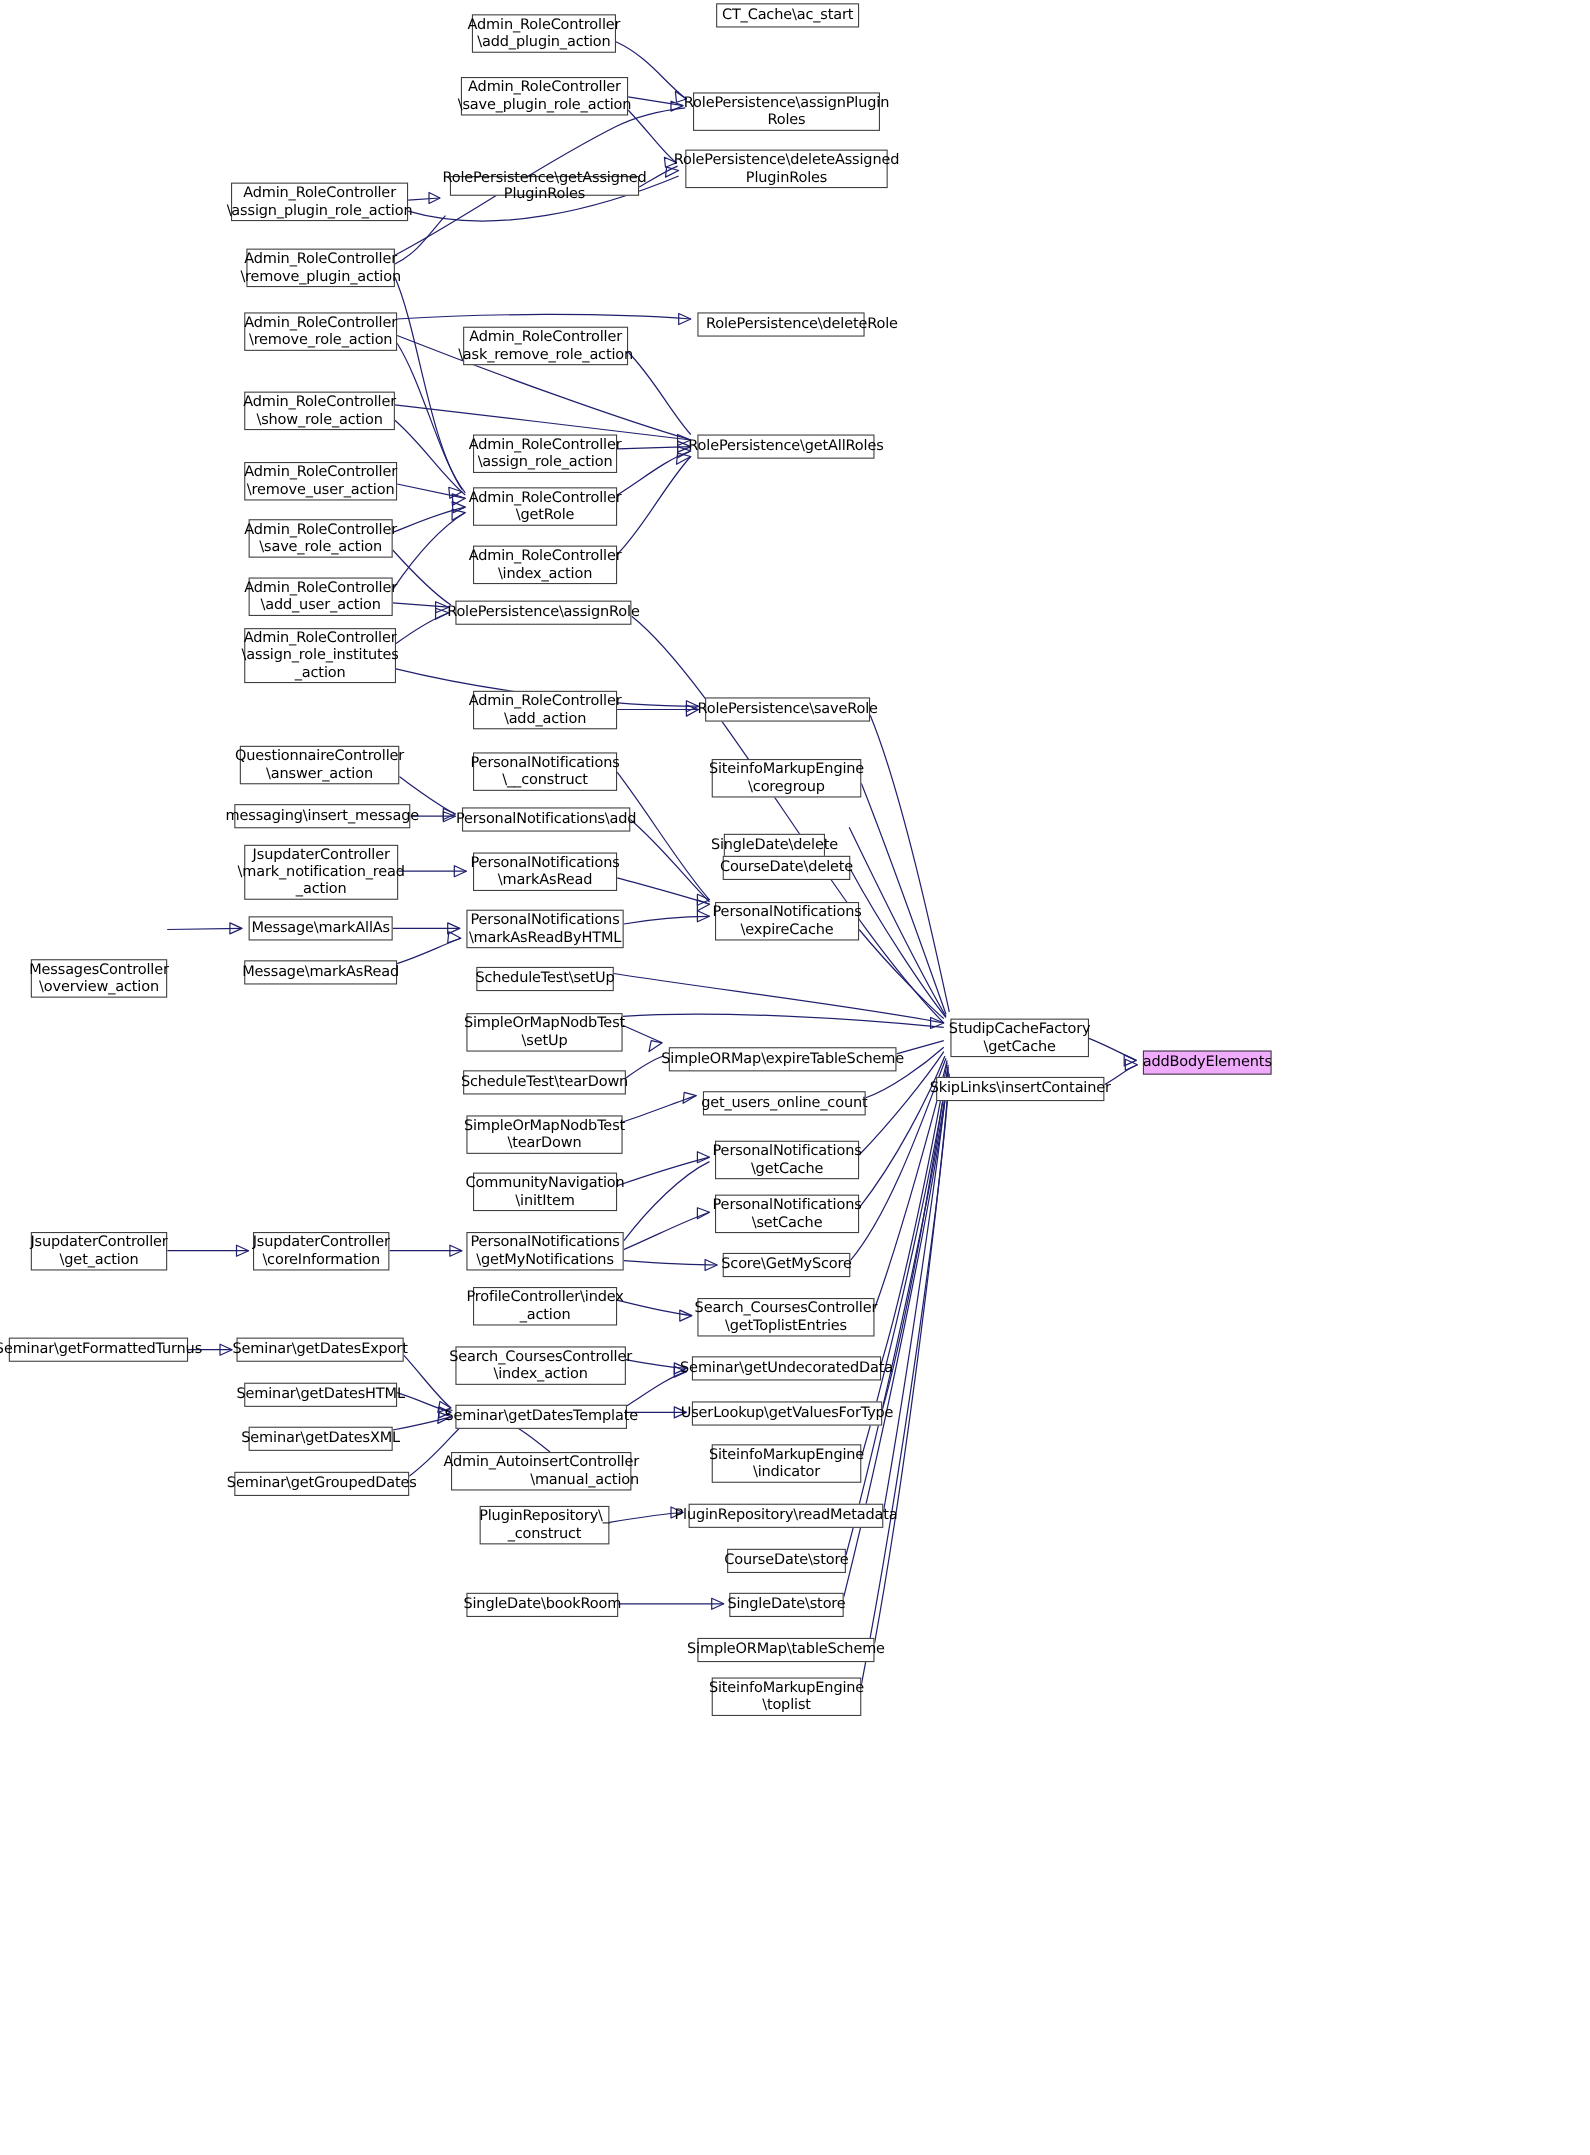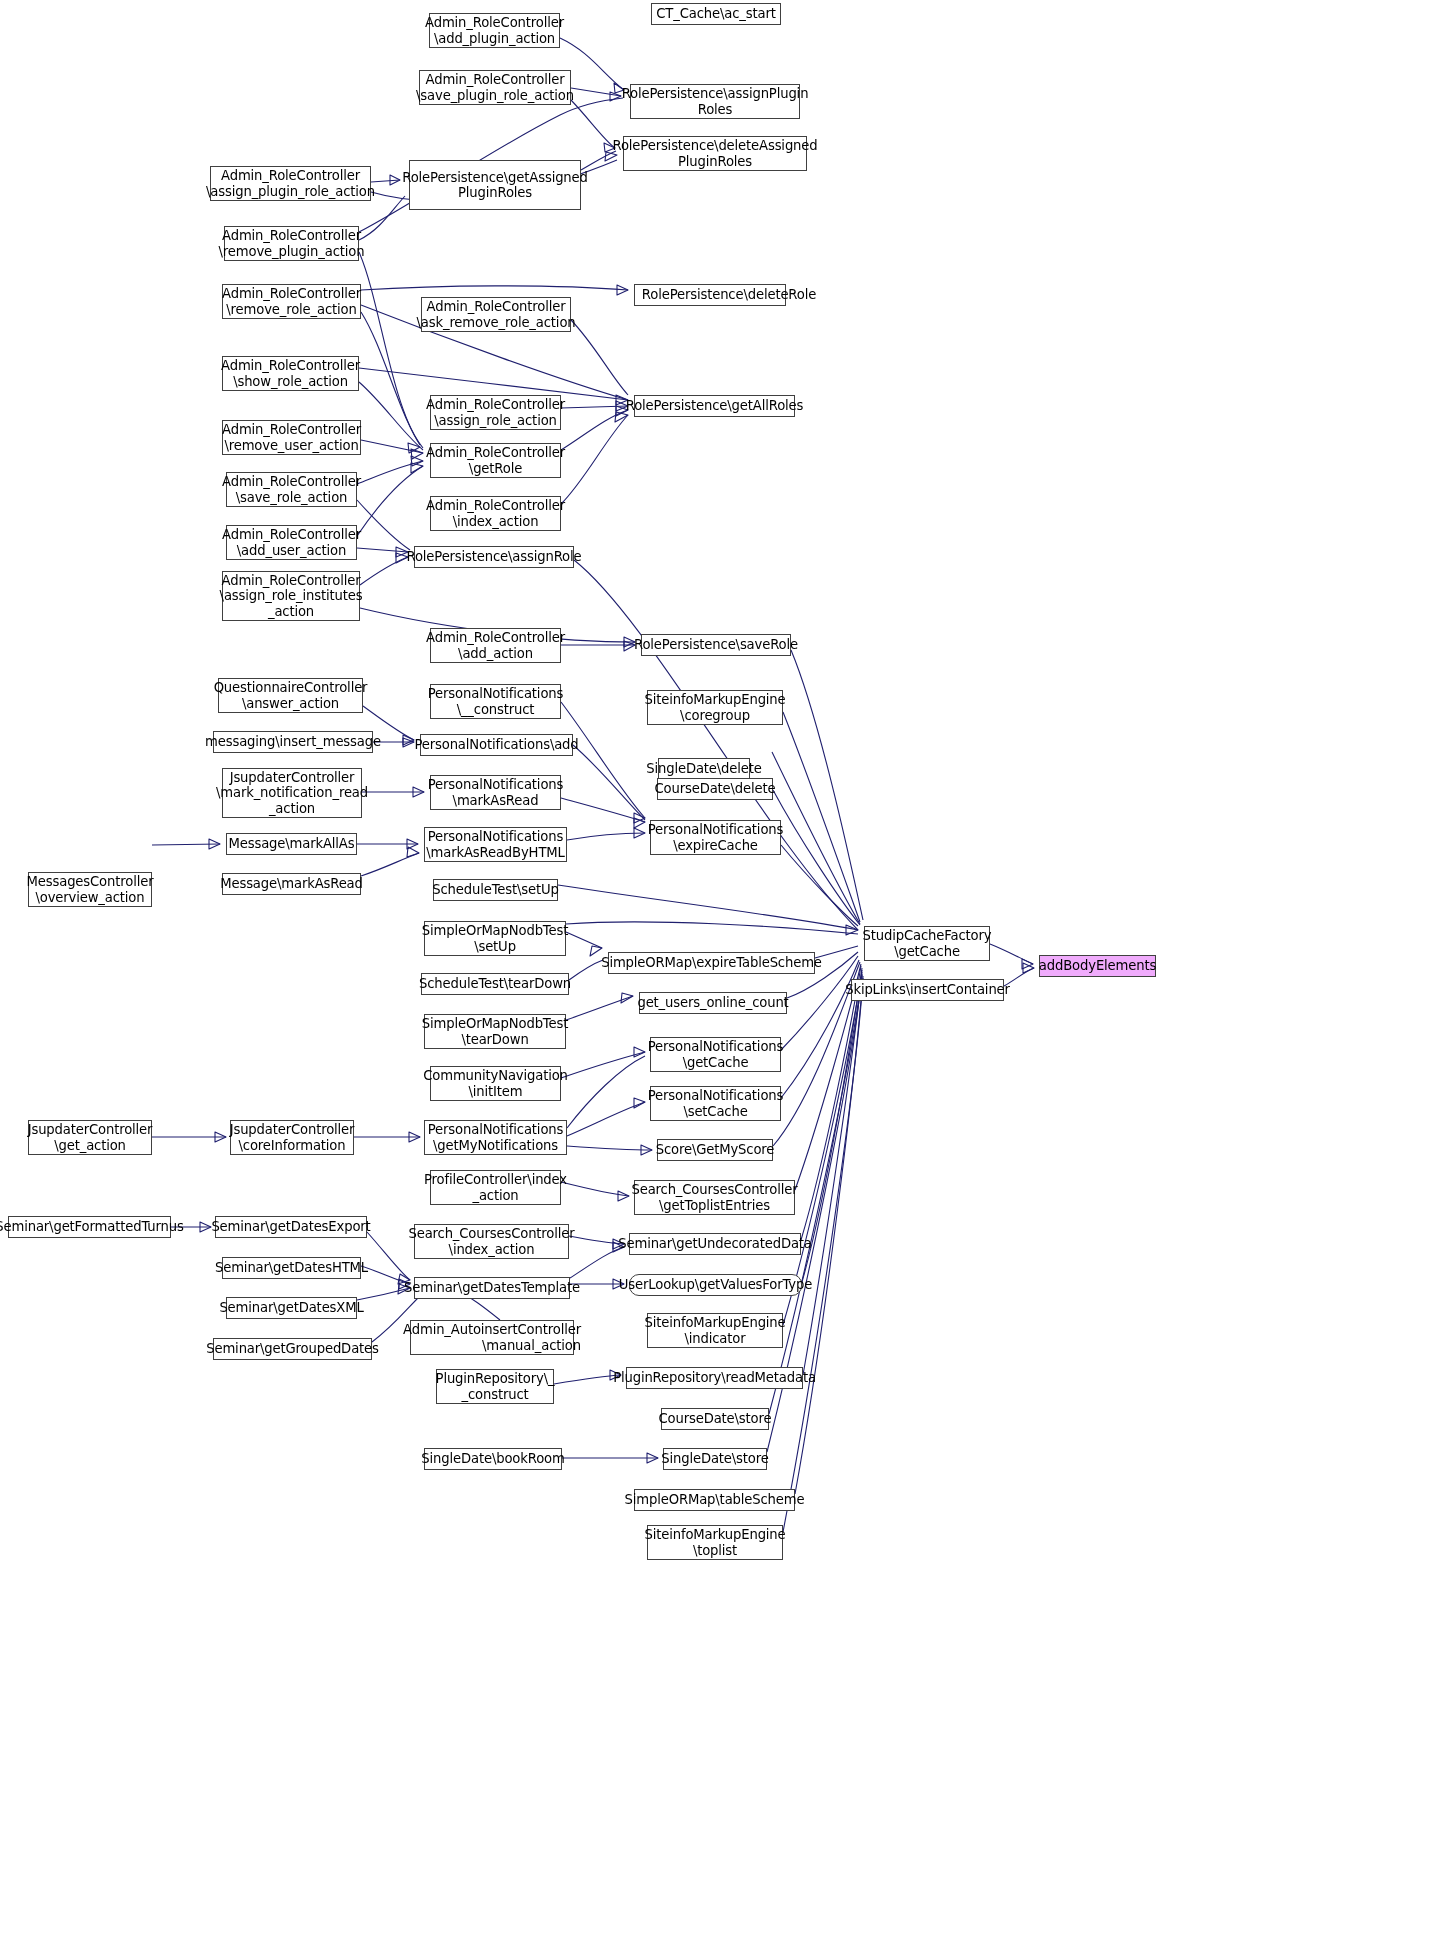--- a/index.html
+++ b/index.html
@@ -154,21 +154,21 @@
       <div class="node" style="left: 429px; top: 13px; width: 131px; height: 35px;">Admin_RoleController
 \add_plugin_action</div>
       <div class="node" style="left: 651px; top: 3px; width: 130px; height: 22px;">CT_Cache\ac_start</div>
       <div class="node" style="left: 641px; top: 44px; width: 146px; height: 22px; margin-top: 44px;">Seminar\addSingleDate</div>
       <div class="node" style="left: 419px; top: 70px; width: 152px; height: 35px;">Admin_RoleController
 \save_plugin_role_action</div>
       <div class="node" style="left: 630px; top: 84px; width: 170px; height: 35px;">RolePersistence\assignPlugin
 Roles</div>
       <div class="node" style="left: 623px; top: 136px; width: 184px; height: 35px;">RolePersistence\deleteAssigned
 PluginRoles</div>
-      <div class="node" style="left: 409px; top: 160px; width: 172px; height: 50px;">RolePersistence\getAssigned
+      <div class="node" style="left: 409px; top: 160px; width: 172px; height: 18px;">RolePersistence\getAssigned
 PluginRoles</div>
       <div class="node" style="left: 210px; top: 166px; width: 161px; height: 35px;">Admin_RoleController
 \assign_plugin_role_action</div>
       <div class="node" style="left: 224px; top: 226px; width: 135px; height: 35px;">Admin_RoleController
 \remove_plugin_action</div>
       <div class="node" style="left: 222px; top: 284px; width: 139px; height: 35px;">Admin_RoleController
 \remove_role_action</div>
       <div class="node" style="left: 634px; top: 284px; width: 152px; height: 22px; padding-left: 41px;">RolePersistence\deleteRole</div>
       <div class="node" style="left: 421px; top: 297px; width: 150px; height: 35px;">Admin_RoleController
 \ask_remove_role_action</div>
@@ -245,21 +245,21 @@
       <div class="node" style="left: 430px; top: 1170px; width: 131px; height: 35px;">ProfileController\index
 _action</div>
       <div class="node" style="left: 634px; top: 1180px; width: 161px; height: 35px;">Search_CoursesController
 \getToplistEntries</div>
       <div class="node" style="left: 8px; top: 1216px; width: 163px; height: 22px;">Seminar\getFormattedTurnus</div>
       <div class="node" style="left: 215px; top: 1216px; width: 152px; height: 22px;">Seminar\getDatesExport</div>
       <div class="node" style="left: 414px; top: 1224px; width: 155px; height: 35px;">Search_CoursesController
 \index_action</div>
       <div class="node" style="left: 629px; top: 1233px; width: 172px; height: 22px;">Seminar\getUndecoratedData</div>
       <div class="node" style="left: 222px; top: 1257px; width: 139px; height: 22px;">Seminar\getDatesHTML</div>
-      <div class="node" style="left: 629px; top: 1274px; width: 173px; height: 22px; border-radius: 10px;">UserLookup\getValuesForType</div>
+      <div class="node" style="left: 629px; top: 1274px; width: 173px; height: 22px;">UserLookup\getValuesForType</div>
       <div class="node" style="left: 226px; top: 1297px; width: 131px; height: 22px;">Seminar\getDatesXML</div>
       <div class="node" style="left: 414px; top: 1277px; width: 156px; height: 22px;">Seminar\getDatesTemplate</div>
       <div class="node" style="left: 647px; top: 1313px; width: 136px; height: 35px;">SiteinfoMarkupEngine
 \indicator</div>
       <div class="node" style="left: 410px; top: 1320px; width: 164px; height: 35px; text-align: right;">Admin_AutoinsertController
 \manual_action</div>
       <div class="node" style="left: 213px; top: 1338px; width: 159px; height: 22px;">Seminar\getGroupedDates</div>
       <div class="node" style="left: 436px; top: 1369px; width: 118px; height: 35px;">PluginRepository\_
 _construct</div>
       <div class="node" style="left: 626px; top: 1367px; width: 177px; height: 22px;">PluginRepository\readMetadata</div>

